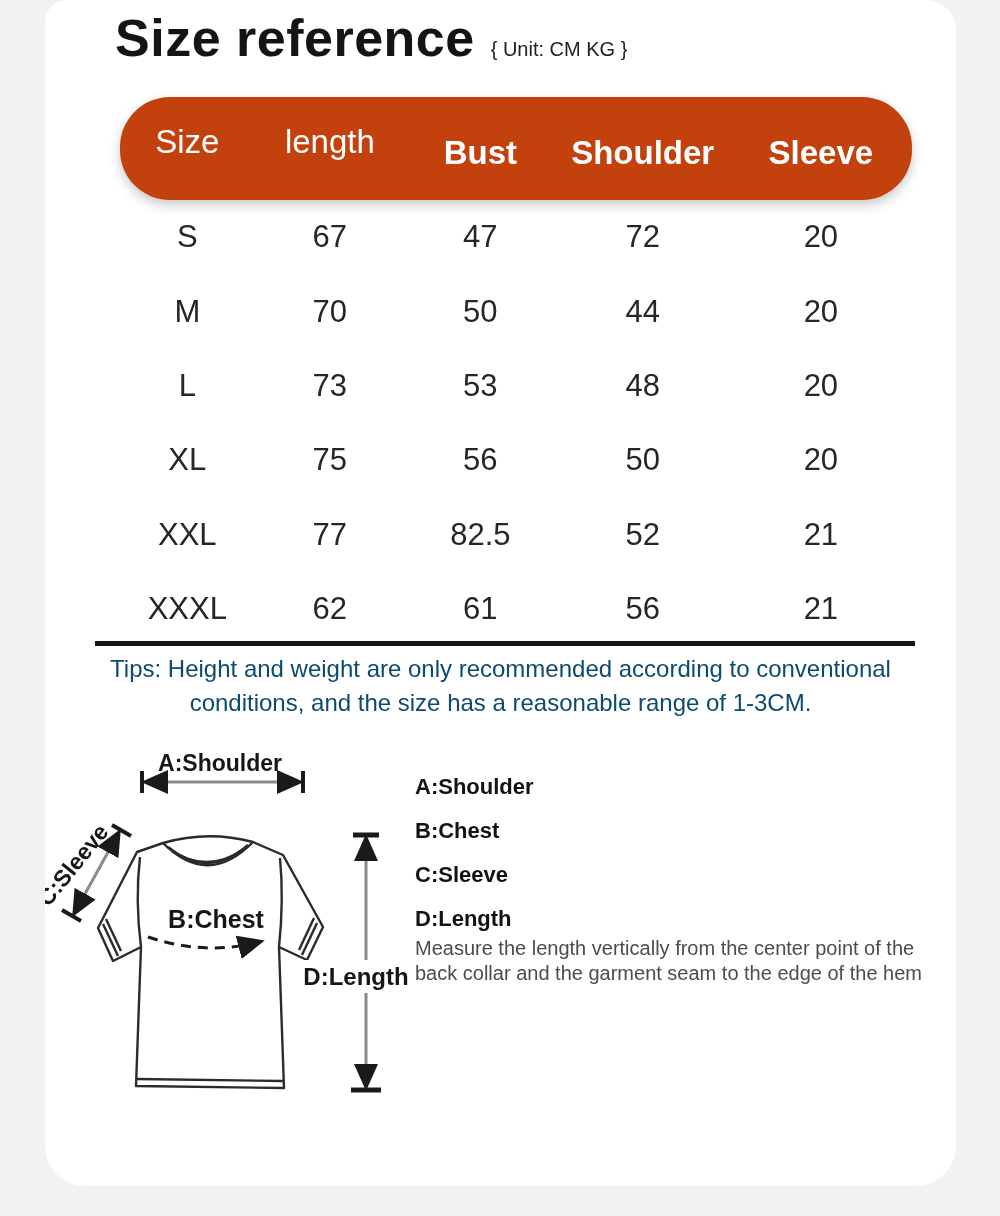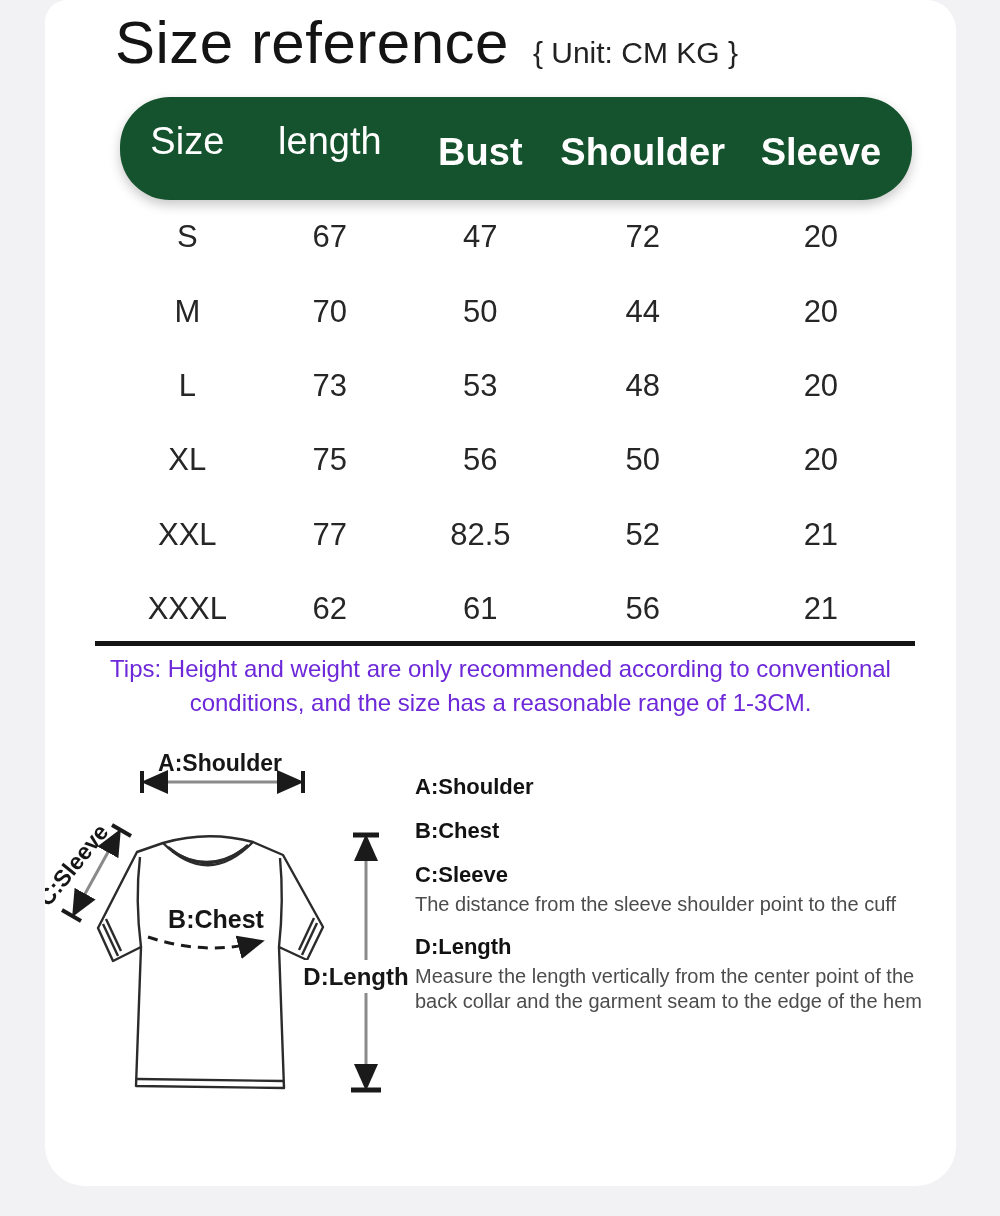--- a/index.html
+++ b/index.html
@@ -10,45 +10,45 @@
     color:#1c1c1c;
   }
   .card{
     position:absolute;left:45px;top:0;width:911px;height:1186px;
     background:#ffffff;border-radius:22px 30px 40px 40px;
   }
   
   .title-row{
     position:absolute;left:70px;top:8px;display:flex;align-items:baseline;
   }
-  .title{font-size:60px;font-weight:normal;letter-spacing:0.5px;color:#141414;}
-  .unit{font-size:30px;font-weight:normal;color:#222;margin-left:24px;}
+  .title{font-size:52px;font-weight:bold;letter-spacing:0.5px;color:#141414;}
+  .unit{font-size:20px;font-weight:normal;color:#222;margin-left:16px;}
   
   .thead{
     position:absolute;left:75px;top:97px;width:792px;height:103px;
-    background:#14532d;border-radius:50px;
+    background:#c2410c;border-radius:50px;
     display:grid;grid-template-columns:17% 19% 19% 22% 23%;
     align-items:center;justify-items:center;
-    color:#ffffff;font-size:38px;
+    color:#ffffff;font-size:33px;
     box-shadow:0 5px 12px rgba(0,0,0,0.22);
     text-align:center;
   }
   .thead .hi{transform:translateY(-7px);}
   .thead .lo{transform:translateY(4px);font-weight:bold;}
   .tbody{position:absolute;left:75px;top:200px;width:792px;}
   .trow{
     height:74.4px;display:grid;grid-template-columns:17% 19% 19% 22% 23%;
     align-items:center;justify-items:center;
     font-size:31px;color:#262626;
   }
   
   .divider{position:absolute;left:50px;top:641px;width:820px;height:5px;background:#141414;}
   .tips{
     position:absolute;left:0;top:652px;width:100%;
-    text-align:center;font-size:24px;line-height:34px;color:#6d28d9;
+    text-align:center;font-size:24px;line-height:34px;color:#0c4a6e;
     white-space:pre-line;
   }
   
   .diagram-svg{position:absolute;left:0;top:730px;}
   .svg-label{font-family:"Liberation Sans","DejaVu Sans",sans-serif;font-weight:bold;fill:#161616;}
   
   .descs{position:absolute;left:370px;top:773px;width:552px;}
   .desc-item{margin-bottom:16px;}
   .desc-h{font-size:22px;font-weight:bold;color:#121212;line-height:28px;margin-bottom:3px;}
   .desc-b{font-size:20px;color:#4c4c4c;line-height:25px;white-space:pre-line;}
@@ -173,21 +173,20 @@
 
   <div class="descs">
     <div class="desc-item">
       <div class="desc-h">A:Shoulder</div>
     </div>
     <div class="desc-item">
       <div class="desc-h">B:Chest</div>
     </div>
     <div class="desc-item">
       <div class="desc-h">C:Sleeve</div>
-      <div class="desc-b">The distance from the sleeve shoulder point to the cuff</div>
     </div>
     <div class="desc-item">
       <div class="desc-h">D:Length</div>
       <div class="desc-b">Measure the length vertically from the center point of the
 back collar and the garment seam to the edge of the hem</div>
     </div>
   </div>
 
 </div>
 

